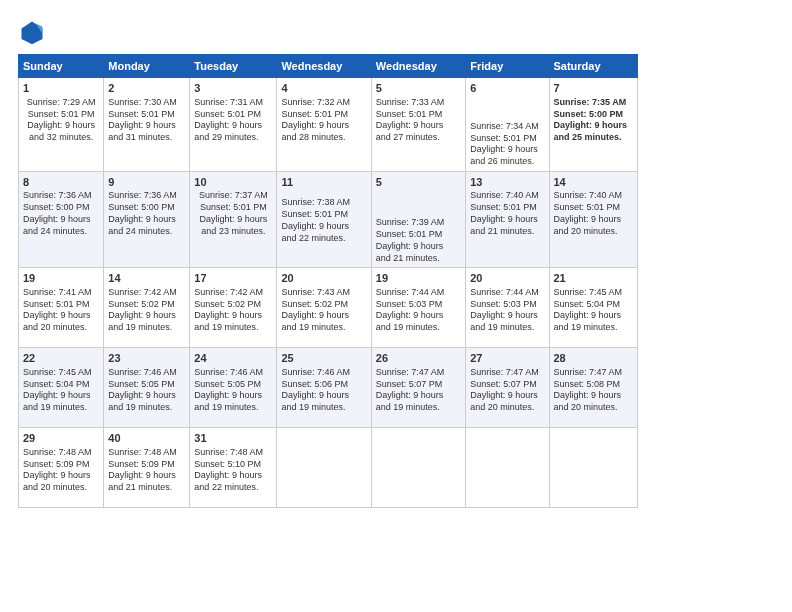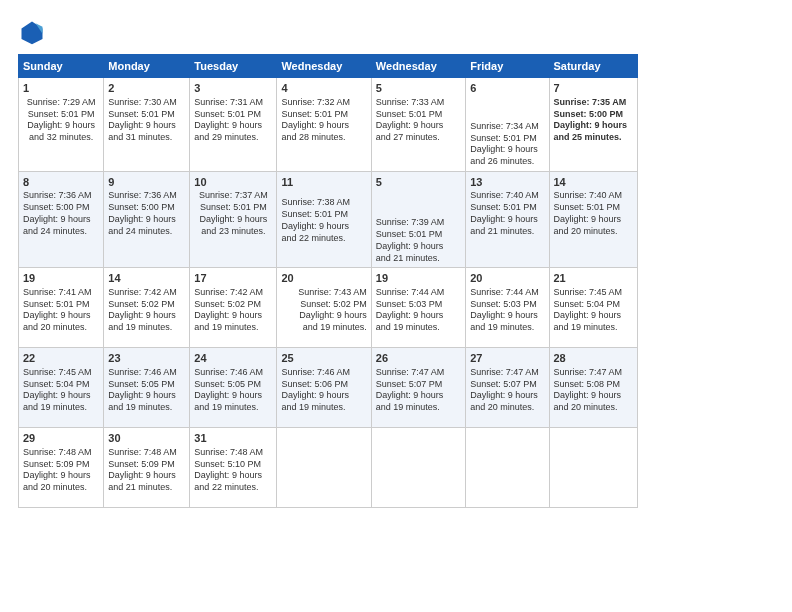--- a/index.html
+++ b/index.html
@@ -254,21 +254,21 @@
           </td>
           <td>
             <span class="day-num">17</span>
             <div class="cell-content" style="white-space: pre-line;">Sunrise: 7:42 AM
 Sunset: 5:02 PM
 Daylight: 9 hours
 and 19 minutes.</div>
           </td>
           <td>
             <span class="day-num">20</span>
-            <div class="cell-content" style="white-space: pre-line; text-align: right;">Sunrise: 7:43 AM
+            <div class="cell-content" style="white-space: pre-line;">Sunrise: 7:43 AM
 Sunset: 5:02 PM
 Daylight: 9 hours
 and 19 minutes.</div>
           </td>
           <td>
             <span class="day-num">19</span>
             <div class="cell-content" style="white-space: pre-line;">Sunrise: 7:44 AM
 Sunset: 5:03 PM
 Daylight: 9 hours
 and 19 minutes.</div>
@@ -341,21 +341,21 @@
         </tr>
         <tr>
           <td>
             <span class="day-num">29</span>
             <div class="cell-content" style="white-space: pre-line;">Sunrise: 7:48 AM
 Sunset: 5:09 PM
 Daylight: 9 hours
 and 20 minutes.</div>
           </td>
           <td>
-            <span class="day-num">30</span>
+            <span class="day-num">40</span>
             <div class="cell-content" style="white-space: pre-line;">Sunrise: 7:48 AM
 Sunset: 5:09 PM
 Daylight: 9 hours
 and 21 minutes.</div>
           </td>
           <td>
             <span class="day-num">31</span>
             <div class="cell-content" style="white-space: pre-line;">Sunrise: 7:48 AM
 Sunset: 5:10 PM
 Daylight: 9 hours

